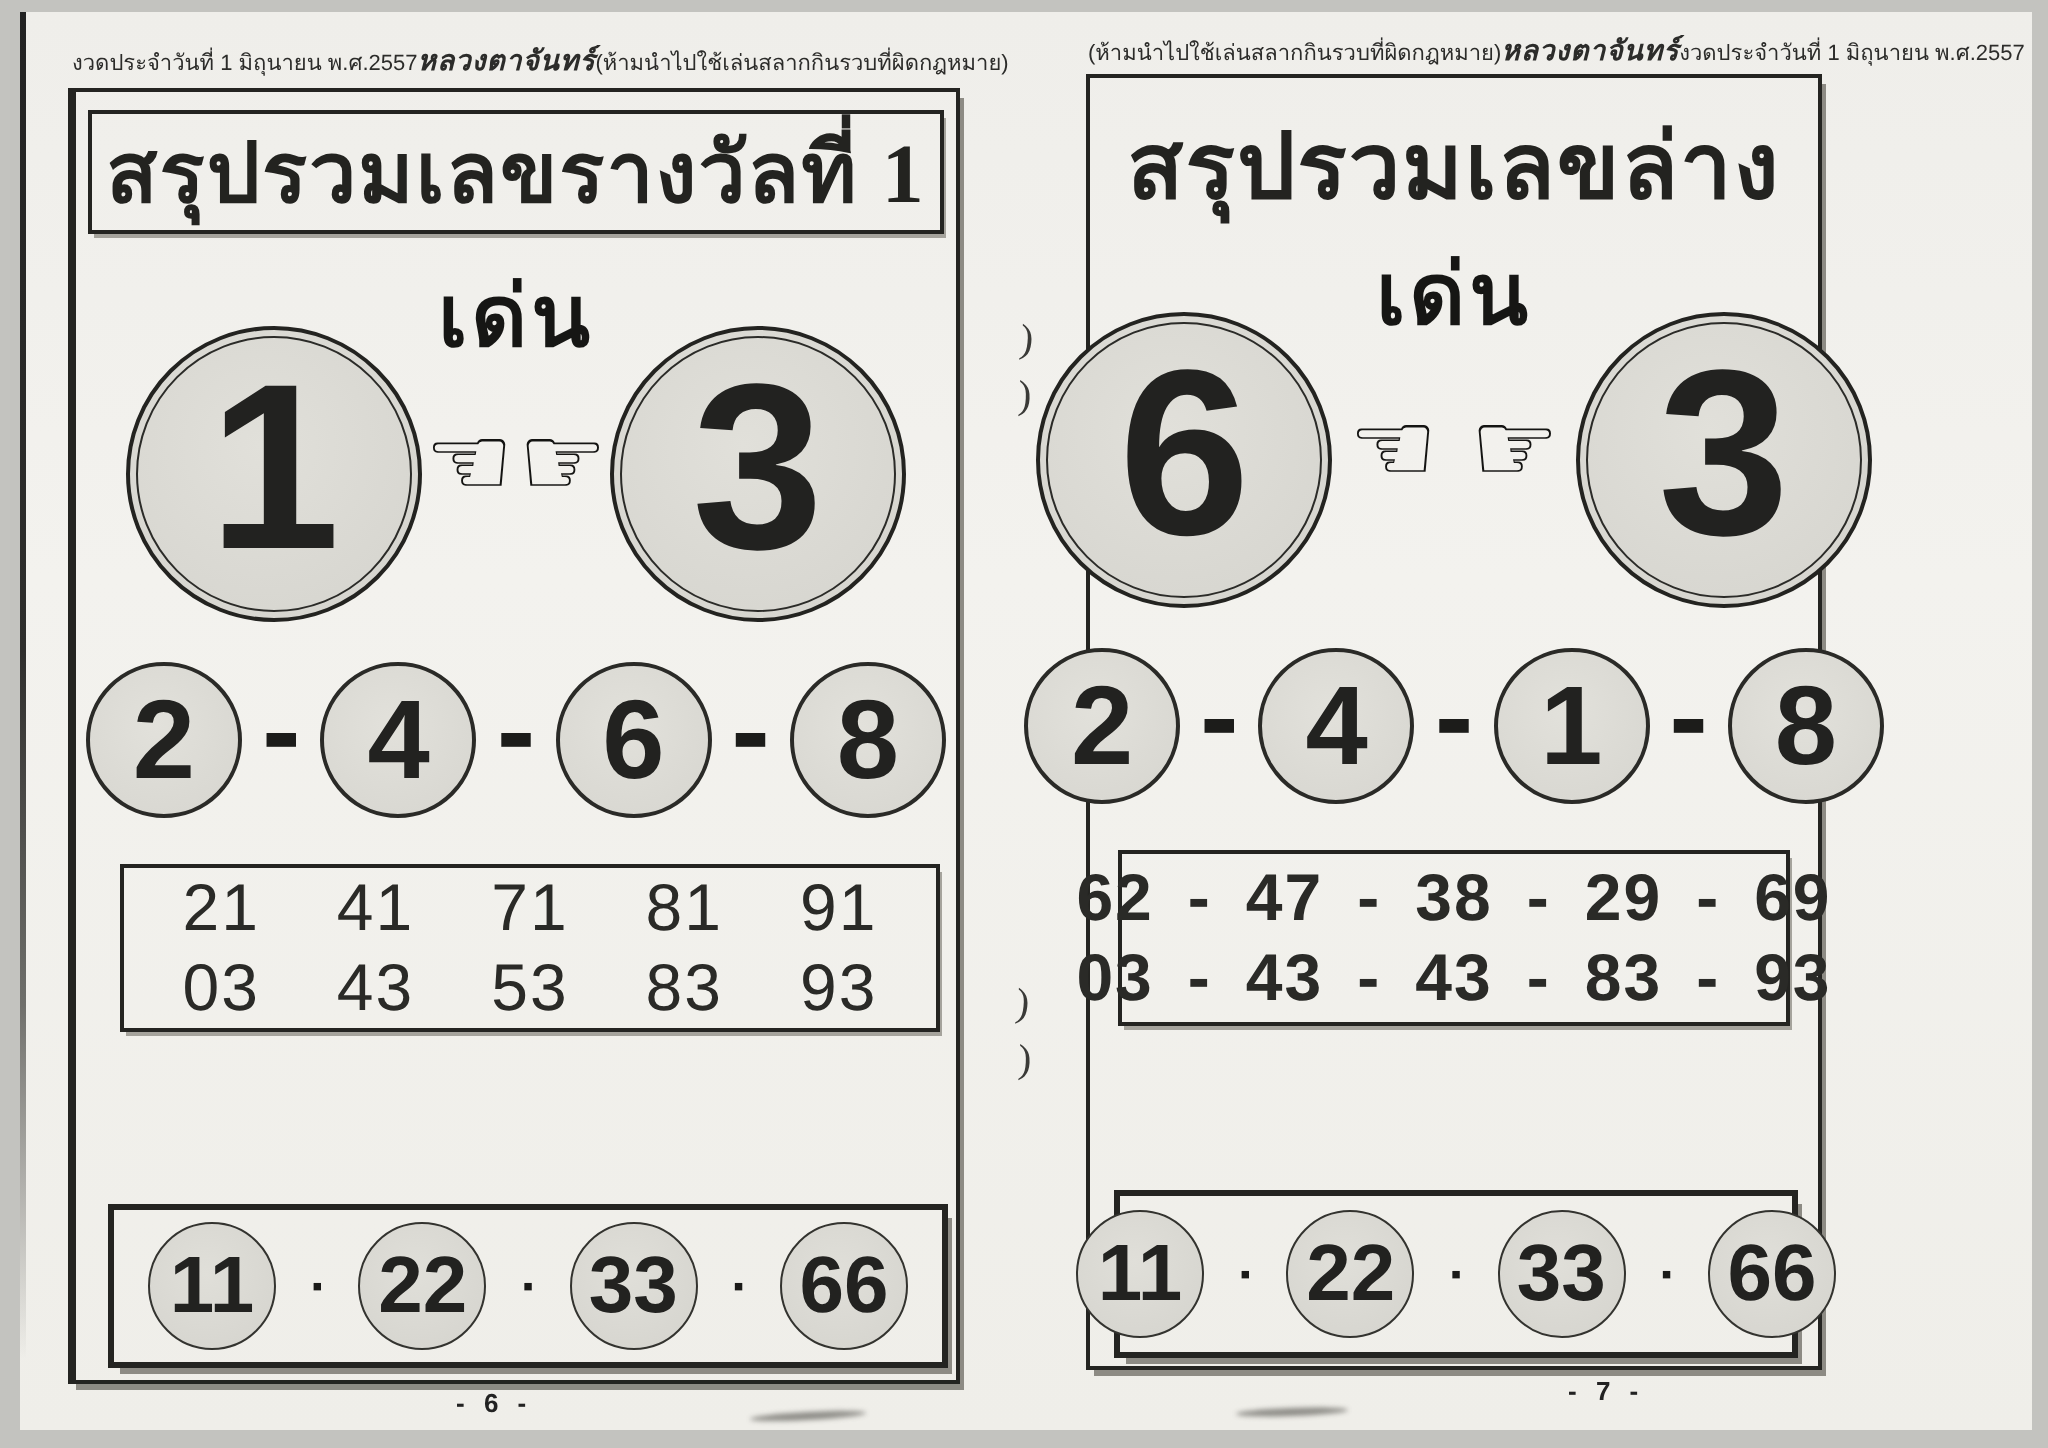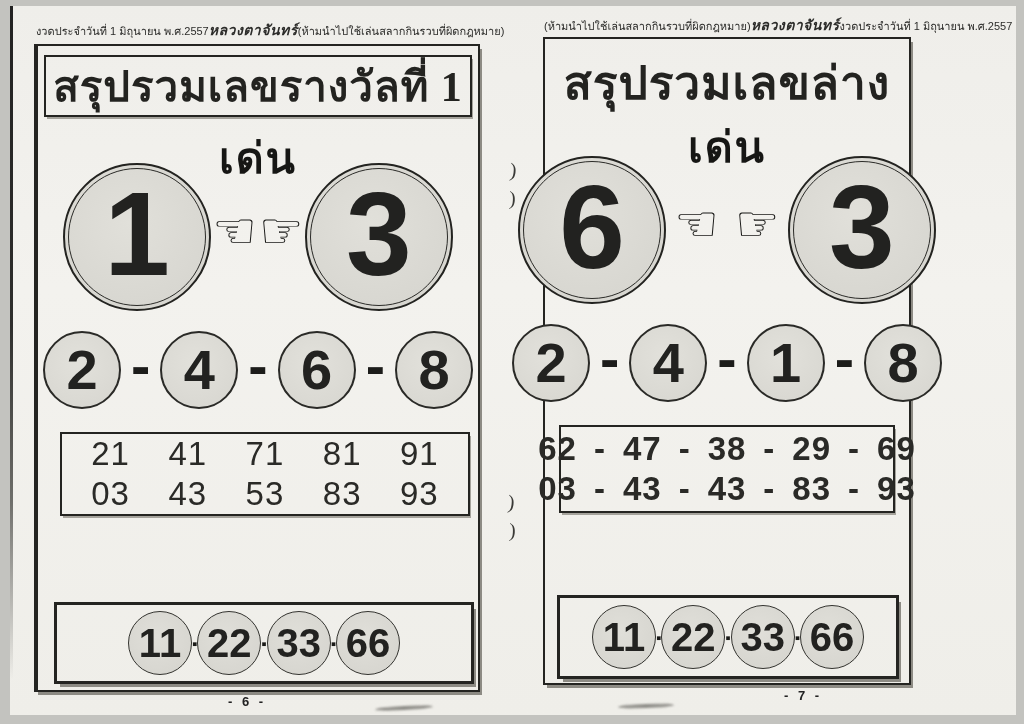--- a/index.html
+++ b/index.html
@@ -73,21 +73,21 @@
   .p0 .grid-row{justify-content:space-around;}
   .p1 .grid-row{justify-content:center;gap:17px;font-weight:bold;}
   .grid-dash{font-size:33px;color:#2a2a27;}
 
   .warning{position:absolute;left:0;right:0;top:486px;text-align:center;
     font-size:41px;font-weight:800;letter-spacing:1px;color:#131311;white-space:nowrap;}
   .p1 .warning{top:489px;}
 
   .double-box{position:absolute;top:556px;border:3px solid var(--border);
     box-shadow:4px 5px 0 -2px #8d8b84;
-    display:flex;align-items:center;justify-content:center;}
+    display:flex;align-items:center;justify-content:center;gap:18px;}
   .p0 .double-box{left:16px;right:4px;height:82px;}
   .p1 .double-box{left:12px;right:10px;height:84px;}
   .dbl-circle{width:64px;height:64px;border-radius:50%;flex:0 0 auto;
     border:1.5px solid #33332f;
     background:radial-gradient(circle at 45% 40%,#e0dfd9 0%,#d7d6d0 75%,#d1d0ca 100%);
     display:flex;align-items:center;justify-content:center;}
   .dbl-num{font-size:40px;font-weight:600;line-height:1;color:#222220;}
   .dbl-dot{font-size:15px;color:#1a1a18;line-height:1;}
 
   .page-num{position:absolute;font-size:13px;font-weight:bold;letter-spacing:3px;color:#222;}

